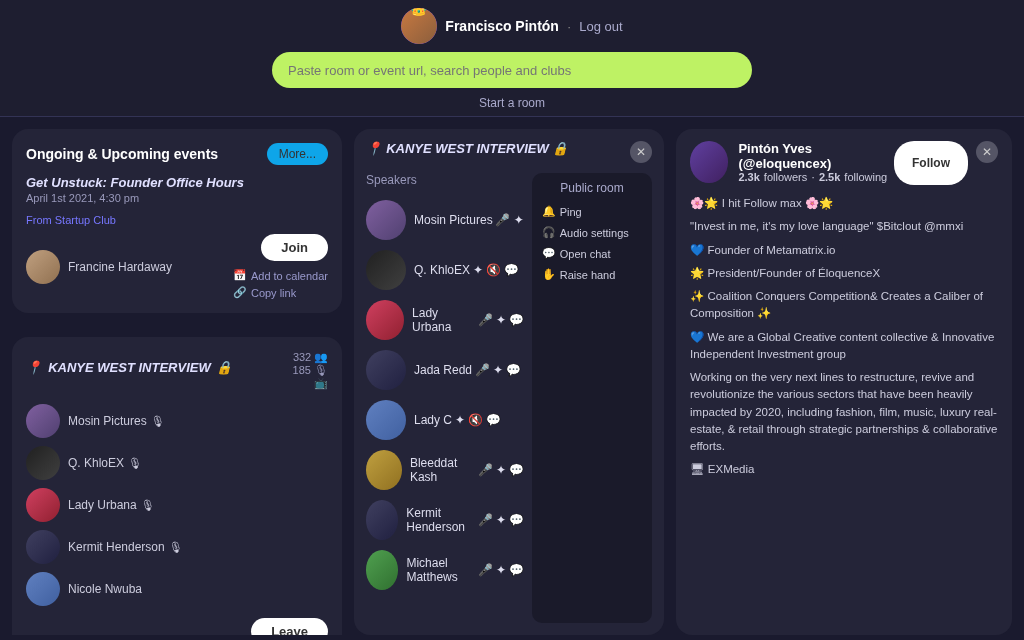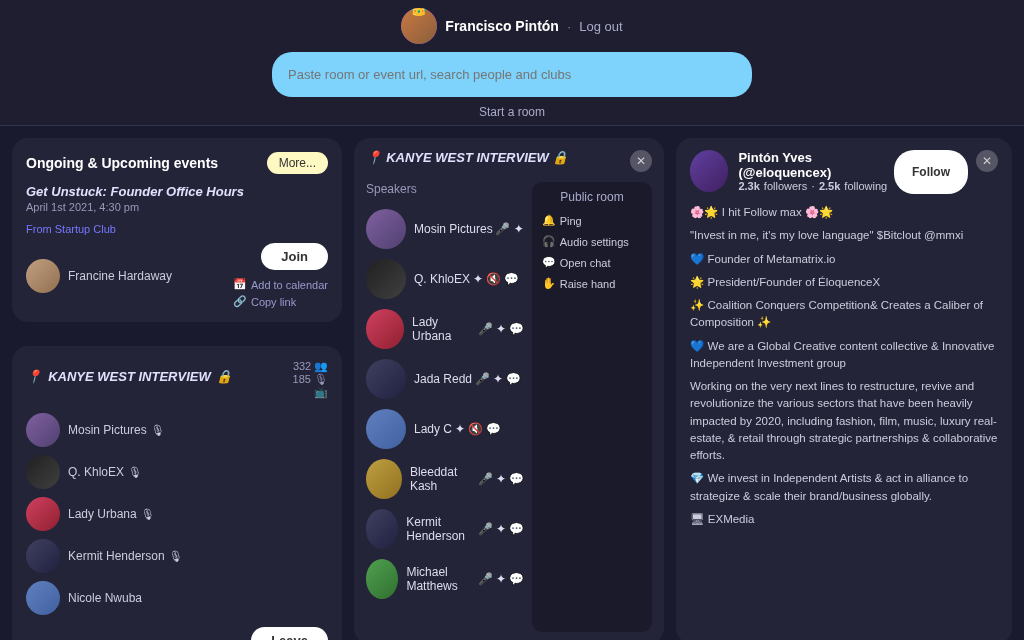--- a/index.html
+++ b/index.html
@@ -55,22 +55,22 @@
     .header-dot {
       color: #888;
     }
     .header-logout {
       color: #aaaacc;
       cursor: pointer;
       font-size: 13px;
     }
     .search-bar {
       width: 480px;
-      height: 45px;
-      background: #7dd3fc;
+      height: 36px;
+      background: #bef264;
       border-radius: 20px;
       border: none;
       padding: 0 16px;
       font-size: 13px;
       color: #333;
       outline: none;
       margin-bottom: 8px;
     }
     .start-room-link {
       color: #aaaacc;
@@ -109,21 +109,21 @@
       margin-bottom: 10px;
     }
 
     .card-title {
       font-size: 14px;
       font-weight: 600;
       color: #ffffff;
     }
 
     .more-btn {
-      background: #fef9c3;
+      background: #0ea5e9;
       color: #333;
       border: none;
       border-radius: 20px;
       padding: 4px 12px;
       cursor: pointer;
       font-size: 12px;
       font-weight: 500;
     }
 
     .event-title {
@@ -607,18 +607,17 @@
     </div>
 
     <div class="bio-text">
       <p>🌸🌟 I hit Follow max 🌸🌟</p>
       <p>"Invest in me, it's my love language" $Bitclout @mmxi</p>
       <p>💙 Founder of Metamatrix.io</p>
       <p>🌟 President/Founder of ÉloquenceX</p>
       <p>✨ Coalition Conquers Competition&amp; Creates a Caliber of Composition ✨</p>
       <p>💙 We are a Global Creative content collective &amp; Innovative Independent Investment group</p>
       <p>Working on the very next lines to restructure, revive and revolutionize the various sectors that have been heavily impacted by 2020, including fashion, film, music, luxury real-estate, &amp; retail through strategic partnerships &amp; collaborative efforts.</p>
-      <p>💎 We invest in Independent Artists &amp; act in alliance to strategize &amp; scale their brand/business globally.</p>
       <p>🖥 EXMedia</p>
     </div>
   </div>
 
 </div>
 
 </body></html>

